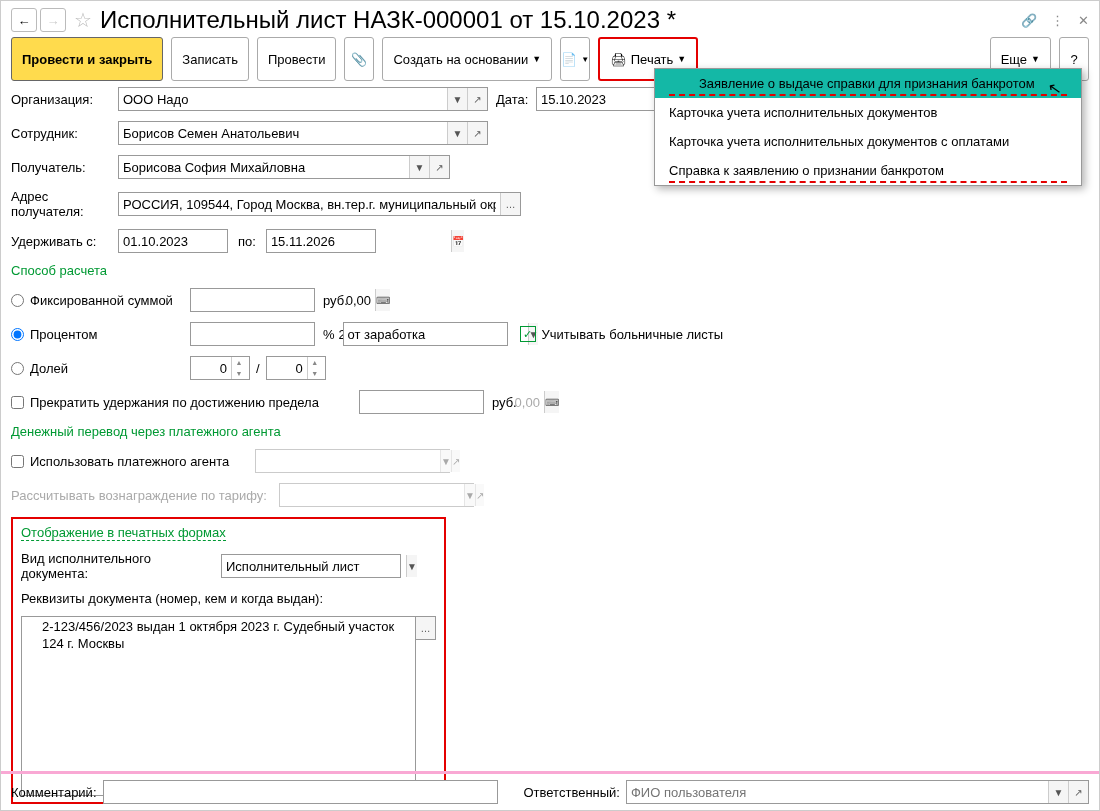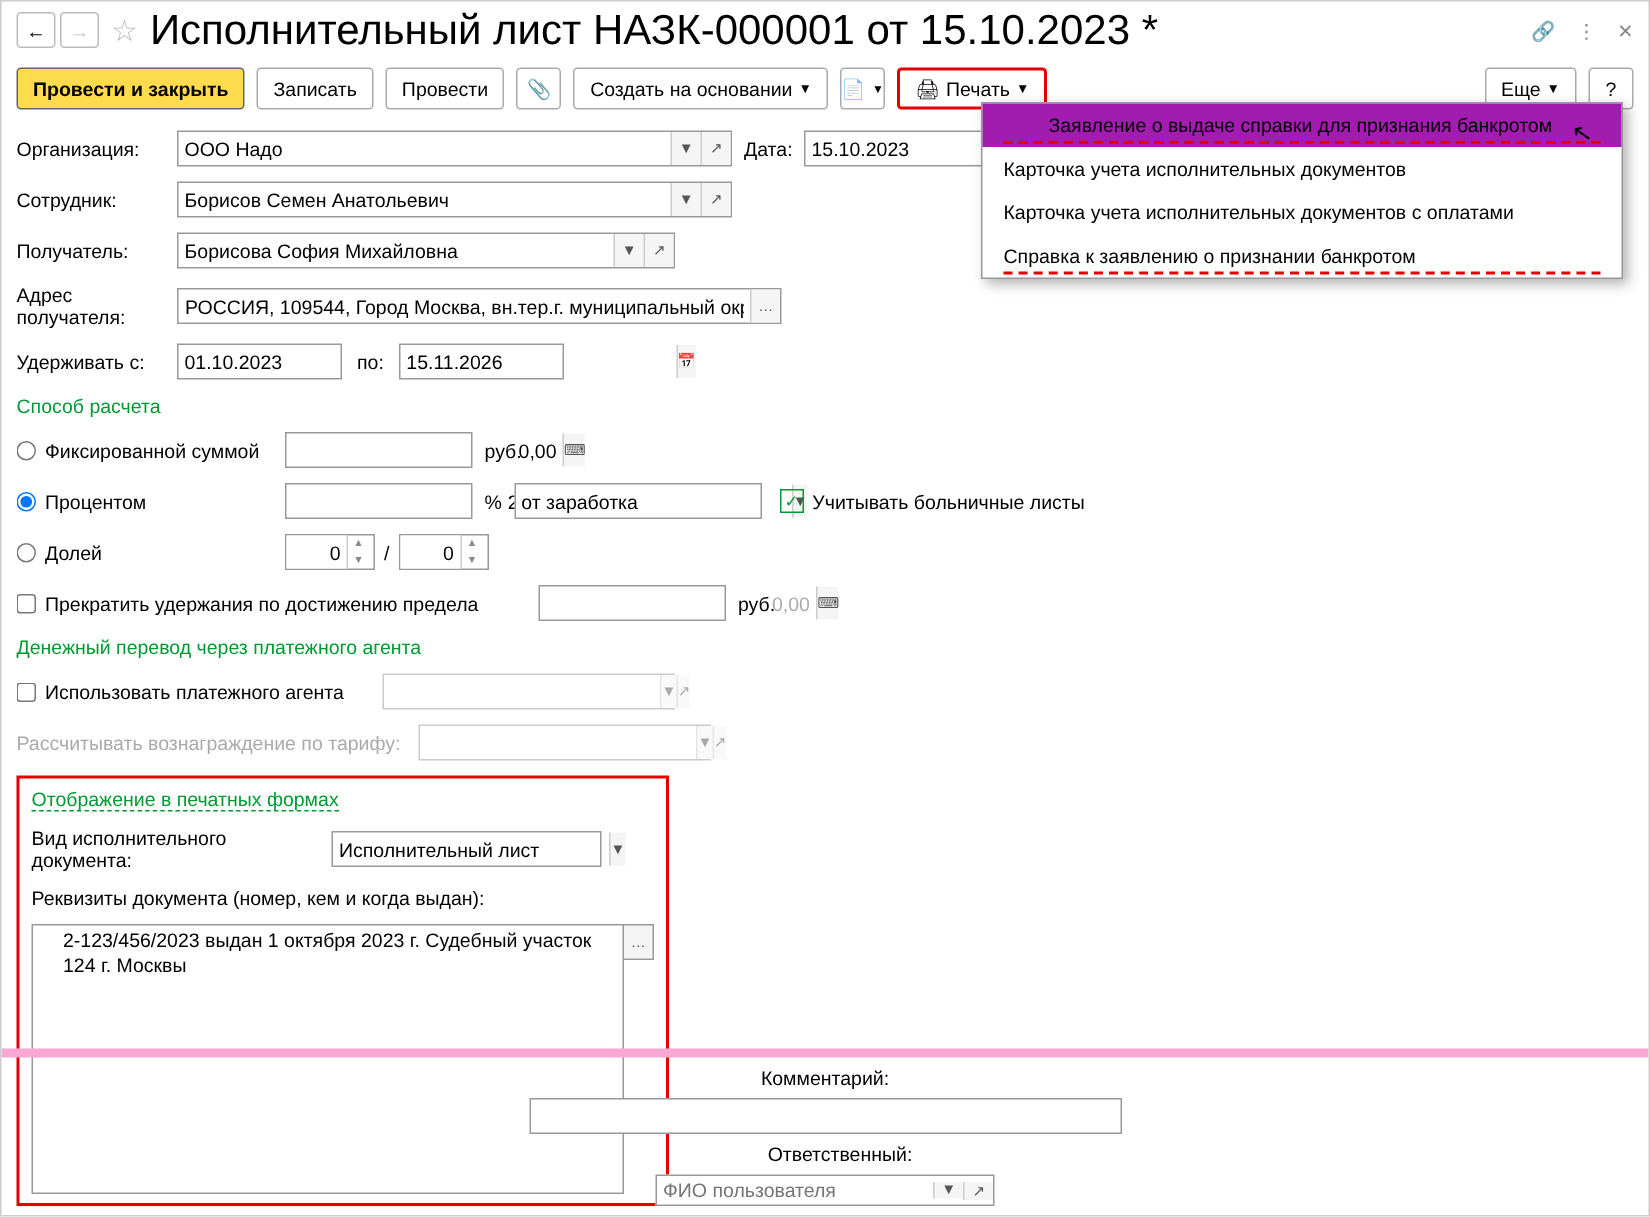--- a/index.html
+++ b/index.html
@@ -1,24 +1,24 @@
 <!DOCTYPE html>
 <html><head>
 <meta charset="utf-8">
 <style>
 * { box-sizing: border-box; margin: 0; padding: 0; font-family: Arial, sans-serif; font-size: 13px; }
 body { background: #fff; width: 1100px; height: 811px; overflow: hidden; position: relative; border: 1px solid #ccc; }
 .header { display: flex; align-items: center; padding: 6px 10px; height: 38px; }
 .nav-btn { width: 26px; height: 24px; border: 1px solid #bbb; background: #fff; display: flex; align-items: center; justify-content: center; border-radius: 3px; cursor: pointer; }
 .nav-btn + .nav-btn { margin-left: 3px; }
 .star-icon { margin: 0 8px; color: #bbb; font-size: 20px; }
-.title { font-size: 28px; flex: 1; }
+.title { font-size: 24px; flex: 1; }
 .hdr-right { display: flex; gap: 14px; align-items: center; color: #888; }
 .toolbar { display: flex; align-items: center; padding: 4px 10px; gap: 8px; height: 40px; }
-.btn { border: 1px solid #aaa; background: #fff; padding: 4px 10px; height: 28px; border-radius: 3px; display: flex; align-items: center; cursor: pointer; gap: 4px; }
+.btn { border: 1px solid #aaa; background: #fff; padding: 4px 10px; height: 44px; border-radius: 3px; display: flex; align-items: center; cursor: pointer; gap: 4px; }
 .btn-yellow { background: #ffdb4d; font-weight: bold; border-color: #666; }
 .btn-icon { width: 30px; justify-content: center; padding: 4px 6px; }
 .spacer { flex: 1; }
 .print-btn { border: 2px solid #e40000; }
 .form { padding: 8px 10px; }
 .row { display: flex; align-items: center; margin-bottom: 10px; }
 .lbl { width: 107px; }
 .fld { border: 1px solid #999; height: 24px; background: #fff; display: flex; align-items: center; }
 .fld-in { flex: 1; border: none; padding: 2px 4px; height: 100%; background: transparent; }
 .fld-btn { width: 20px; height: 100%; border: none; border-left: 1px solid #ccc; background: #f5f5f5; display: flex; align-items: center; justify-content: center; font-size: 10px; color: #555; cursor: pointer; }
@@ -26,23 +26,23 @@
 .green-link { color: #009933; border-bottom: 1px dashed #009933; }
 input[type=radio], input[type=checkbox] { margin-right: 6px; }
 .num-fld { width: 60px; border: 1px solid #999; height: 24px; display: flex; }
 .num-in { width: 40px; border: none; text-align: right; padding-right: 4px; }
 .spinners { display: flex; flex-direction: column; border-left: 1px solid #ccc; }
 .sp { height: 11px; font-size: 7px; display: flex; align-items: center; justify-content: center; width: 14px; color: #888; cursor: pointer; }
 .disabled { color: #aaa; }
 .redbox { border: 2px solid #e40000; padding: 6px 8px; width: 435px; }
 .menu { position: absolute; left: 653px; top: 67px; width: 428px; background: #fff; border: 1px solid #999; box-shadow: 3px 3px 8px rgba(0,0,0,0.3); }
 .menu-item { padding: 7px 14px; cursor: pointer; position: relative; }
-.menu-hl { background: #a21caf; padding-left: 44px; }
+.menu-hl { background: #14b8a6; padding-left: 44px; }
 .dashed-red { border-bottom: 2px dashed #e40000; position: absolute; left: 14px; right: 14px; bottom: 2px; }
-.footer { position: absolute; bottom: 0; left: 0; right: 0; display: flex; align-items: center; padding: 6px 10px; gap: 6px; border-top: 6px solid #f9a8d4; flex-direction: column; }
+.footer { position: absolute; bottom: 0; left: 0; right: 0; display: flex; align-items: center; padding: 6px 10px; gap: 6px; border-top: 3px solid #f9a8d4; }
 .chk-g { width: 16px; height: 16px; border: 1px solid #009933; display: inline-flex; align-items: center; justify-content: center; color: #009933; font-size: 11px; margin-right: 6px; }
 .cursor { position: absolute; left: 1047px; top: 78px; font-size: 16px; color: #000; z-index: 100; transform: rotate(-10deg); }
 </style>
 </head>
 <body>
 
 <div class="header">
   <button class="nav-btn">←</button>
   <button class="nav-btn" style="color:#ccc">→</button>
   <span class="star-icon">☆</span>

